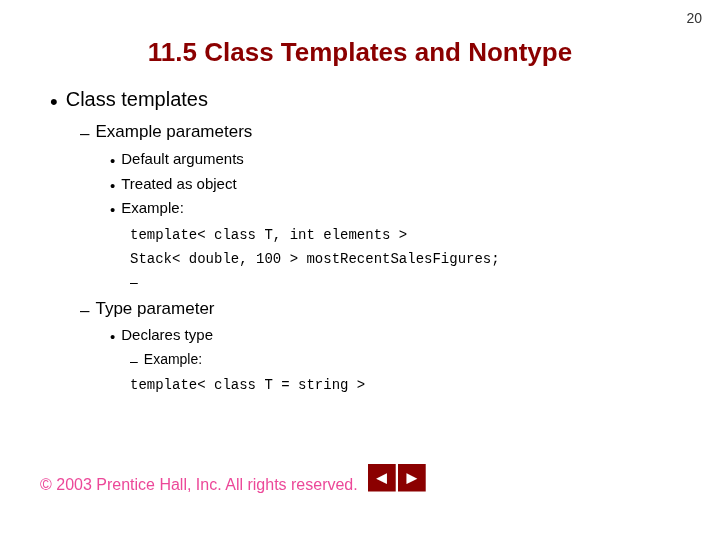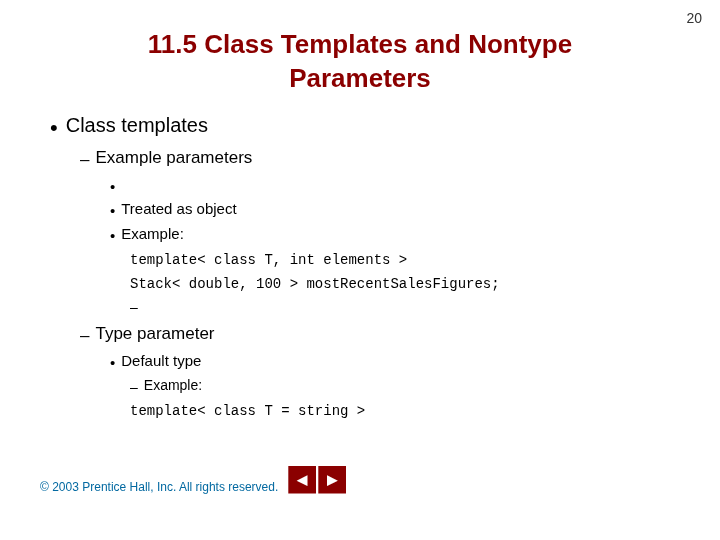--- a/index.html
+++ b/index.html
@@ -27,21 +27,21 @@
       font-size: 14px;
       color: #333;
     }
 
     .title {
       text-align: center;
       font-size: 26px;
       font-weight: bold;
       color: #8B0000;
       margin-bottom: 18px;
-      margin-top: 0;
+      margin-top: 8px;
       line-height: 1.3;
     }
 
     .content {
       padding-left: 10px;
     }
 
     .bullet-l1 {
       font-size: 20px;
       margin-bottom: 6px;
@@ -116,22 +116,22 @@
     .footer {
       position: absolute;
       bottom: 14px;
       left: 40px;
       display: flex;
       align-items: center;
       gap: 10px;
     }
 
     .footer-text {
-      font-size: 12px;
-      color: #0369a1;
+      font-size: 16px;
+      color: #ec4899;
       margin-top: 15px;
     }
 
     .nav-btn {
       width: 28px;
       height: 28px;
       background: #8B0000;
       border: none;
       cursor: pointer;
       display: flex;
@@ -147,37 +147,37 @@
   </style>
 </head>
 <body>
 
 <div class="slide">
 
   <div class="page-number">20</div>
 
   <div class="title">
     <span>11.5  Class Templates and Nontype</span><br>
-    <span>Parameters</span>
   </div>
 
   <div class="content">
 
     <div class="bullet-l1">
       <span class="bullet-marker">•</span>
       <span>Class templates</span>
     </div>
 
     <div class="dash-l2">
       <span class="dash-marker">–</span>
       <span>Example parameters</span>
     </div>
 
     <div class="bullet-l3">
       <span class="bullet-marker">•</span>
+      <span>Default arguments</span>
     </div>
     <div class="bullet-l3">
       <span class="bullet-marker">•</span>
       <span>Treated as object</span>
     </div>
     <div class="bullet-l3">
       <span class="bullet-marker">•</span>
       <span>Example:</span>
     </div>
 
@@ -192,21 +192,21 @@
       <span class="dash-marker">–</span>
     </div>
 
     <div class="dash-l2" style="margin-top:6px;">
       <span class="dash-marker">–</span>
       <span>Type parameter</span>
     </div>
 
     <div class="bullet-l3">
       <span class="bullet-marker">•</span>
-      <span>Default type</span>
+      <span>Declares type</span>
     </div>
 
     <div class="dash-l3">
       <span class="dash-marker">–</span>
       <span>Example:</span>
     </div>
 
     <div class="code-block" style="">
       <span>template&lt; class T = string &gt;</span>
     </div>

